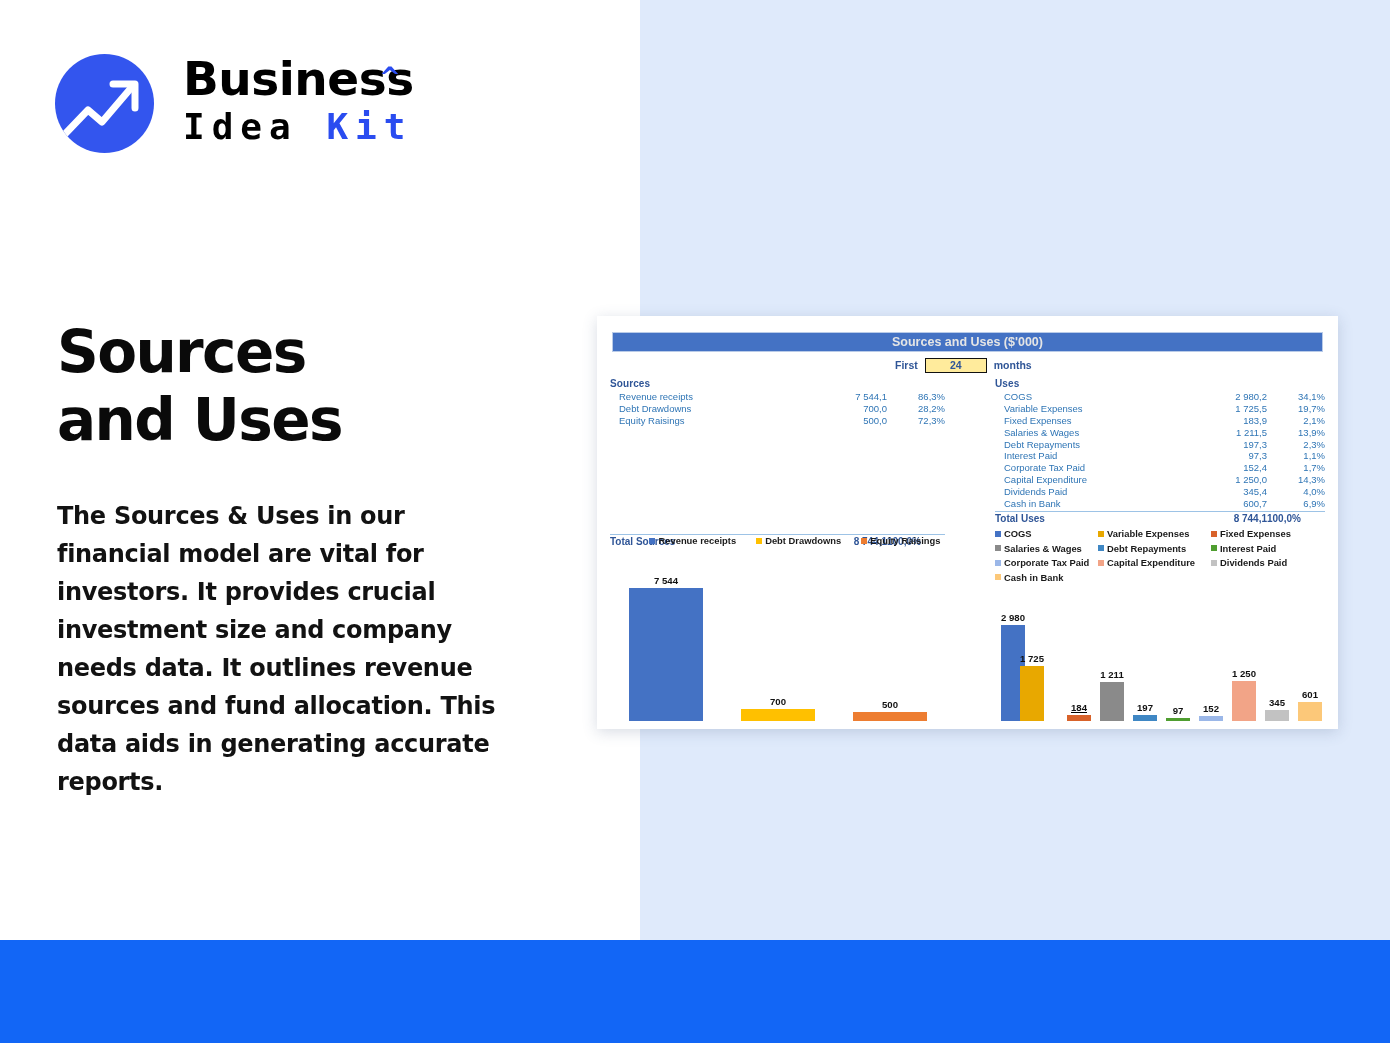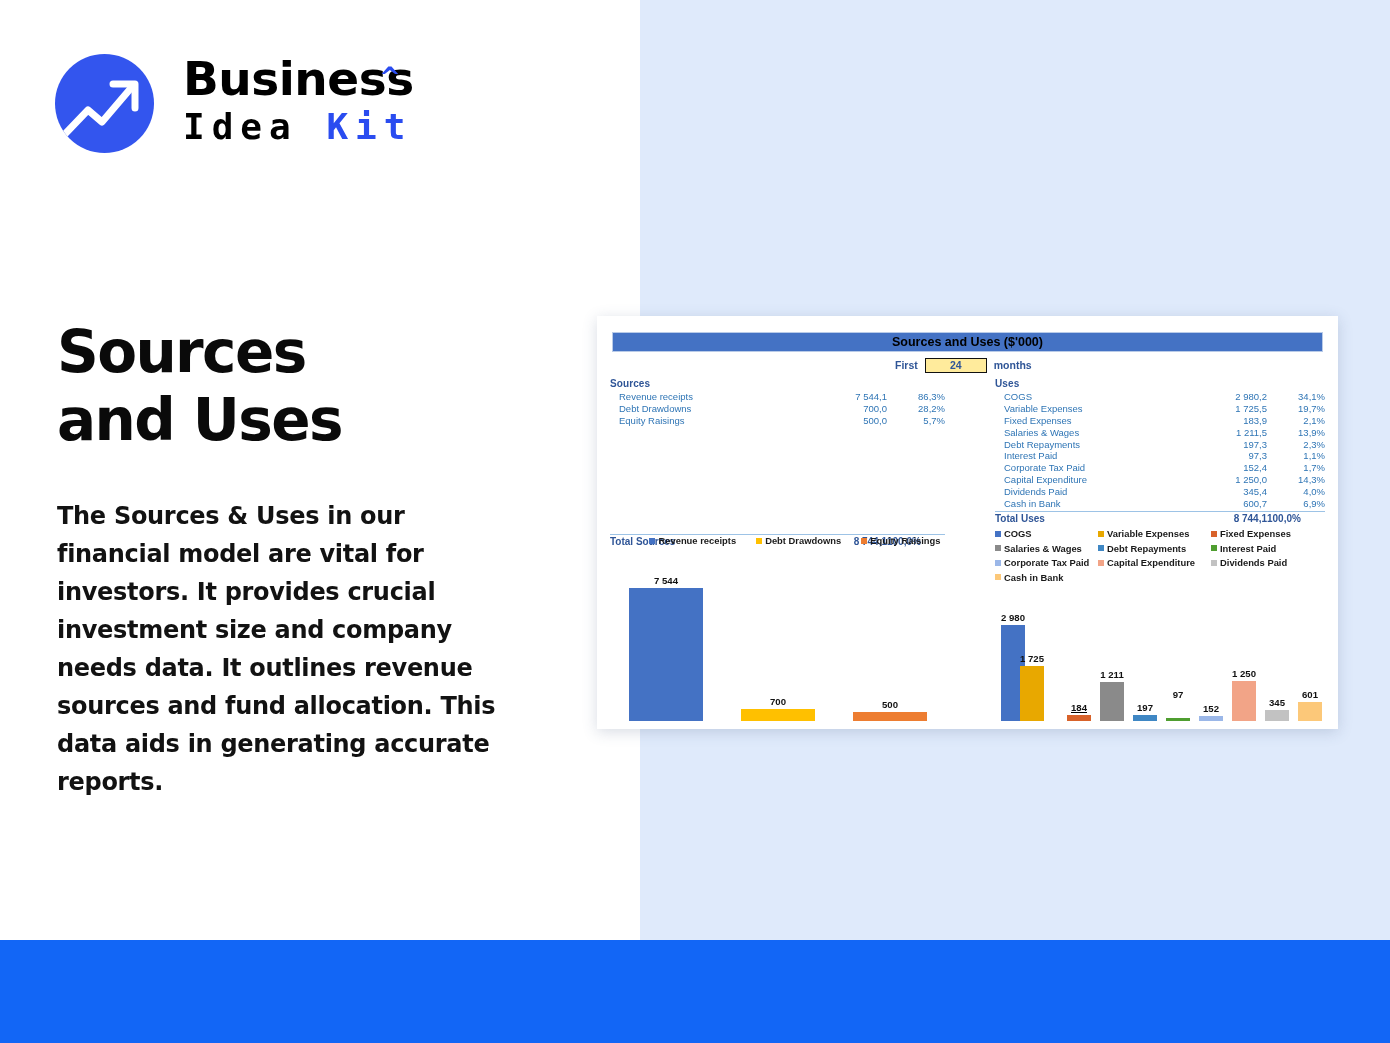--- a/index.html
+++ b/index.html
@@ -63,21 +63,21 @@
 
   
   .sheet {
     position: absolute; left: 597px; top: 316px; width: 741px; height: 413px;
     background: #ffffff;
     box-shadow: 0 3px 14px rgba(60,80,120,0.20);
   }
   .sheet-title {
     position: absolute; left: 15px; top: 16px; width: 711px; height: 20px;
     background: #4472c4; border: 1px solid #b9cbe8;
-    color: #000000; font-size: 12.5px; font-weight: 700;
+    color: #e5e5e5; font-size: 12.5px; font-weight: 700;
     text-align: center; line-height: 18px;
   }
   .first-row {
     position: absolute; left: 298px; top: 40px; width: 260px; height: 18px;
     font-size: 10.5px; font-weight: 700; color: #2f5597;
     display: flex; align-items: center; gap: 7px;
   }
   .first-row .lbl { color: #2f5597; }
   .months-cell {
     width: 62px; height: 15px; background: #ffeb9c;
@@ -184,21 +184,21 @@
             <span class="pct">86,3%</span>
           </div>
           <div class="row">
             <span class="nm">Debt Drawdowns</span>
             <span class="val">700,0</span>
             <span class="pct">28,2%</span>
           </div>
           <div class="row">
             <span class="nm">Equity Raisings</span>
             <span class="val">500,0</span>
-            <span class="pct">5,7%</span>
+            <span class="pct">72,3%</span>
           </div>
         </div>
       <div style="height:106px"></div>
       <div class="total">
         <span class="nm">Total Sources</span>
         <span class="val">8 744,1</span>
         <span class="pct">100,0%</span>
       </div>
     </div>
 
@@ -351,21 +351,21 @@
             <div class="bar" style="background: rgb(216, 98, 42); height: 5.9103px;"></div>
           </div>
           <div class="bar-wrap" style="left: 109px; width: 24px;">
             <div class="bar-lbl">1 211</div>
             <div class="bar" style="background: rgb(138, 138, 138); height: 38.8988px;"></div>
           </div>
           <div class="bar-wrap" style="left: 142px; width: 24px;">
             <div class="bar-lbl">197</div>
             <div class="bar" style="background: rgb(63, 135, 196); height: 6.32788px;"></div>
           </div>
-          <div class="bar-wrap" style="left: 175px; width: 24px; gap: 16px;">
+          <div class="bar-wrap" style="left: 175px; width: 24px;">
             <div class="bar-lbl">97</div>
             <div class="bar" style="background: rgb(79, 158, 48); height: 3.11576px;"></div>
           </div>
           <div class="bar-wrap" style="left: 208px; width: 24px;">
             <div class="bar-lbl">152</div>
             <div class="bar" style="background: rgb(155, 183, 232); height: 4.88242px;"></div>
           </div>
           <div class="bar-wrap" style="left: 241px; width: 24px;">
             <div class="bar-lbl">1 250</div>
             <div class="bar" style="background: rgb(242, 164, 135); height: 40.1515px;"></div>

